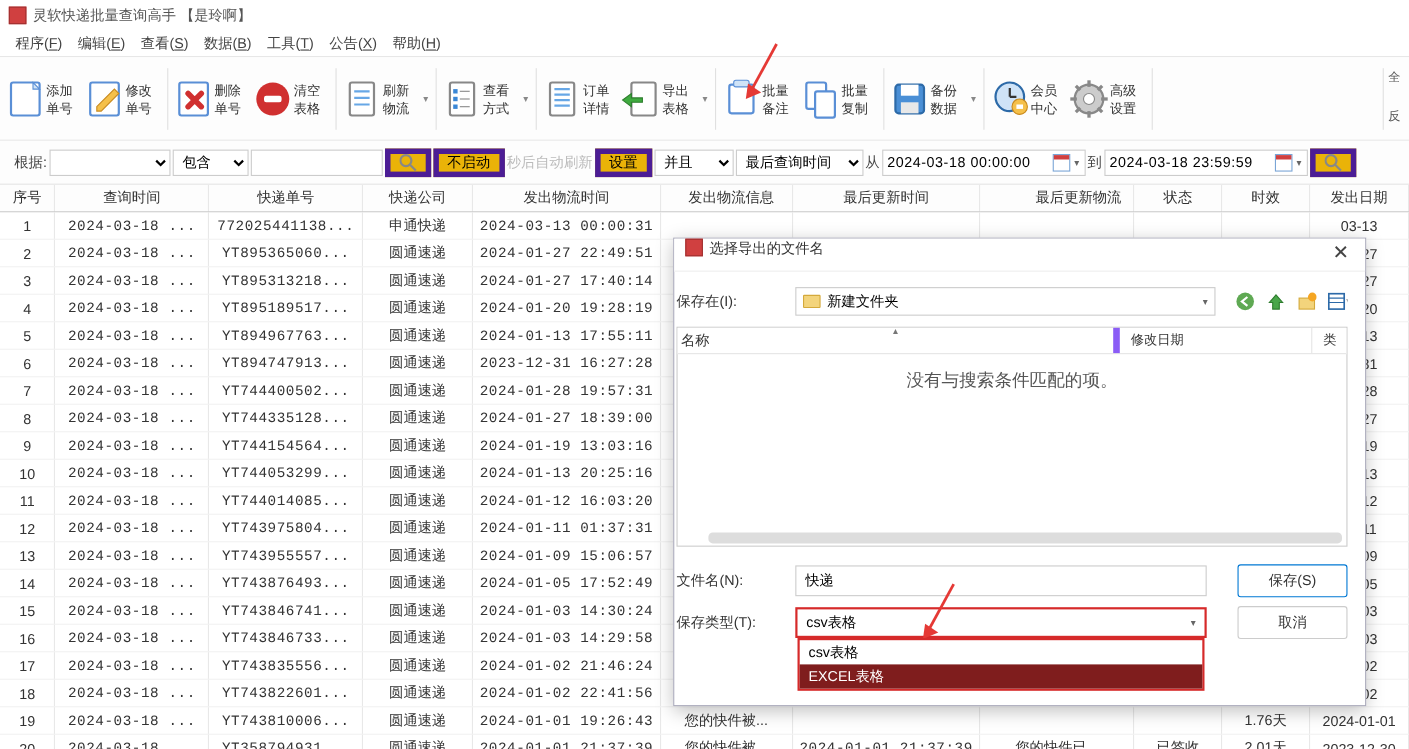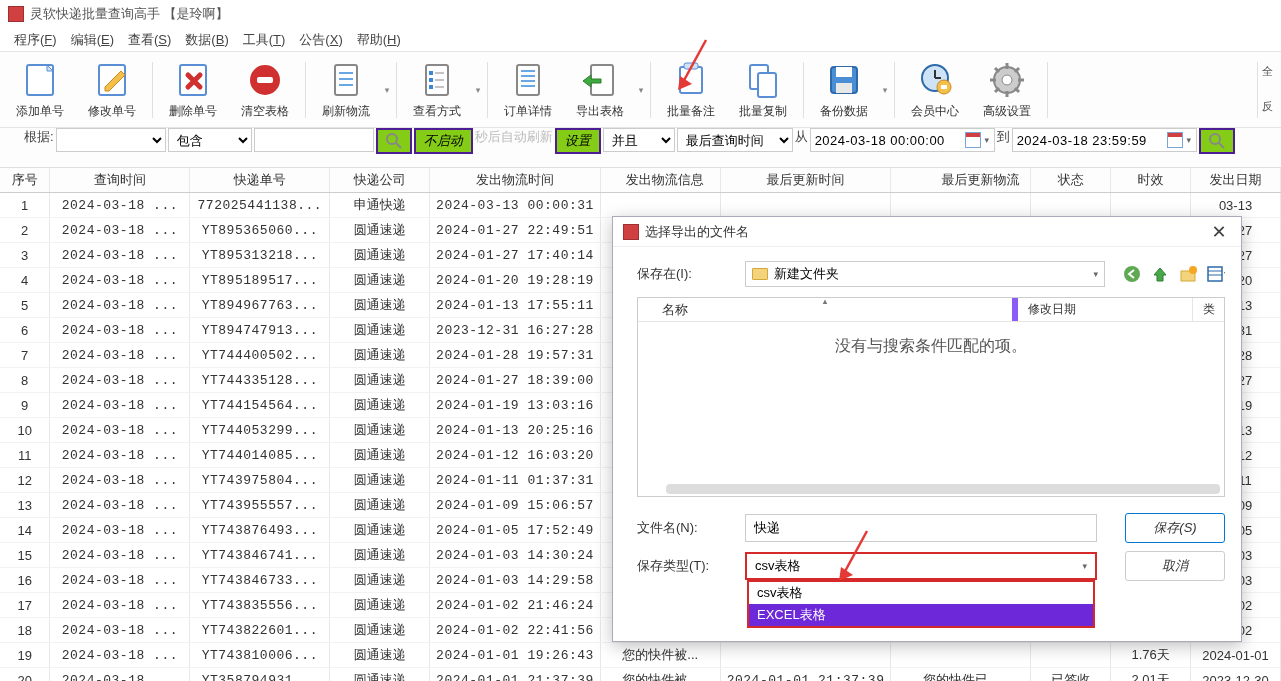--- a/index.html
+++ b/index.html
@@ -7,71 +7,71 @@
 
 .title-bar { height: 28px; background: #fff; display: flex; align-items: center; padding: 0 8px; gap: 6px; color: #555; }
 .title-bar .app-icon { width: 16px; height: 16px; background: #d04040; border: 1px solid #a03030; }
 
 .menu-bar { height: 24px; display: flex; align-items: center; padding: 0 8px; gap: 2px; border-bottom: 1px solid #e5e5e5; }
 .menu-bar .menu-item { padding: 2px 6px; color: #444; cursor: default; }
 .menu-bar .menu-item u { text-decoration: underline; }
 
 .toolbar { height: 76px; display: flex; align-items: center; padding: 0 4px; gap: 0; border-bottom: 1px solid #e5e5e5; background: #fdfdfd; }
 .tool-group { display: flex; align-items: center; }
-.tool-btn { display: flex; flex-direction: column; align-items: center; justify-content: center; width: 72px; height: 72px; cursor: default; color: #333; }
+.tool-btn { display: flex; flex-direction: row; align-items: center; justify-content: center; width: 72px; height: 72px; cursor: default; color: #333; }
 .tool-btn .icon-box { width: 42px; height: 42px; display: flex; align-items: center; justify-content: center; }
 .tool-btn .label { font-size: 12px; margin-top: 2px; }
 .tool-sep { width: 1px; height: 56px; background: #e0e0e0; margin: 0 4px; }
 .tool-drop { width: 10px; display: flex; align-items: center; justify-content: center; color: #888; font-size: 9px; height: 72px;}
 .side-text { writing-mode: vertical-rl; color:#555; font-size:11px; padding: 0 4px; border-left:1px solid #e0e0e0; height:56px; display:flex; align-items:center;}
 
-.filter-bar { height: 40px; display: flex; align-items: flex-start; padding: 0 24px; gap: 2px; border-bottom: 1px solid #e0e0e0; background: #fdfdfd; }
+.filter-bar { height: 40px; display: flex; align-items: center; padding: 0 13px; gap: 2px; border-bottom: 1px solid #e0e0e0; background: #fdfdfd; }
 .filter-bar select, .filter-bar input[type=text] { height: 24px; border: 1px solid #ccc; padding: 0 4px; background: #fff; font-size: 13px; }
-.filter-bar .btn { height: 26px; border: 2px solid #4c1d95; background: #84cc16; padding: 0 8px; display: inline-flex; align-items: center; font-style: italic; }
+.filter-bar .btn { height: 26px; border: 5px solid #4c1d95; background: #eab308; padding: 0 8px; display: inline-flex; align-items: center; }
 .filter-bar .date-box { height: 24px; border: 1px solid #ccc; padding: 0 4px; display: inline-flex; align-items: center; gap: 4px; background: #fff; min-width: 185px; font-family: "Courier New", monospace; font-size: 13px; letter-spacing: 0.5px;}
 .filter-bar .date-box .cal { width:16px; height:16px; background:#fff; border:1px solid #7aa5d6; position:relative; }
 .filter-bar .date-box .cal::before { content:""; position:absolute; top:0; left:0; right:0; height:4px; background:#d04040;}
 .filter-bar .label { color: #444; }
 
 .table-wrap { position: relative; }
 .table { border-collapse: collapse; width: 100%; }
 .table th, .table td { border-right: 1px solid #e8e8e8; border-bottom: 1px solid #f2f2f2; padding: 3px 6px; text-align: center; color: #333; font-size: 13px; white-space: nowrap; height: 22px; }
 .table th { background: #fdfdfd; font-weight: normal; border-bottom: 1px solid #ccc; font-size: 13px; }
 .table td.mono { font-family: "Courier New", monospace; letter-spacing: 0.5px; }
 
 .dialog { position: absolute; left: 612px; top: 216px; width: 630px; height: 426px; background: #fff; border: 1px solid #aab; box-shadow: 0 4px 16px rgba(0,0,0,.25); }
-.dialog-title { height: 30px; display: flex; align-items: center; padding: 0 10px; background: #fff; border-bottom: 1px solid #eee; gap: 6px; color: #333; }
+.dialog-title { height: 30px; display: flex; padding: 0 10px; background: #fff; border-bottom: 1px solid #eee; gap: 6px; color: #333; }
 .dialog-title .spacer { flex: 1; }
 .dialog-title .close { width: 24px; height: 24px; display: flex; align-items: center; justify-content: center; font-size: 18px; color: #444; cursor: default; }
-.dialog-body { padding: 14px 16px 10px 24px; }
+.dialog-body { padding: 14px 16px 10px 2px; }
 .dlg-row { display: flex; align-items: center; margin-bottom: 10px; gap: 8px; }
 .dlg-label { width: 100px; color: #333; }
 .folder-box { flex: 1; height: 26px; border: 1px solid #ccc; display: flex; align-items: center; padding: 0 6px; gap: 6px; }
 .folder-icon { width: 16px; height: 12px; background: #f3d47c; border: 1px solid #d4a93b; border-radius: 1px; }
 .nav-icons { display: flex; gap: 10px; margin-left: 10px; }
 .nav-icons span { width: 18px; height: 18px; display: flex; align-items: center; justify-content: center; }
 
 .file-list { border: 1px solid #ccc; height: 200px; background: #fff; margin-bottom: 16px; position: relative; }
 .file-list-header { display: flex; height: 24px; border-bottom: 1px solid #e5e5e5; background: #fff; }
 .file-list-header div { padding: 3px 10px; color: #333; font-size: 12px; }
 .file-list-header .col-name { flex: 1; display: flex; justify-content: center; position: relative;}
 .file-list-header .col-date { width: 180px; border-left: 6px solid #8b5cf6; }
 .file-list-header .col-type { width: 32px; border-left: 1px solid #e5e5e5; }
 .file-list-empty { text-align: center; color: #555; padding-top: 14px; font-size: 16px; }
 .file-list .scroll-thumb { position:absolute; bottom:2px; left:28px; right:4px; height:10px; background:#ddd; border-radius:4px;}
 
 .dlg-bottom { display: flex; align-items: center; gap: 8px; margin-bottom: 8px; position: relative;}
 .dlg-bottom .dlg-label { width: 100px; }
 .dlg-bottom input.filename { flex: 1; height: 28px; border: 1px solid #ccc; padding: 0 8px; margin-right: 20px;}
-.dlg-bottom .act-btn { width: 100px; height: 30px; border: 1px solid #0078d4; background: #fff; color: #333; border-radius: 3px; display:flex; align-items:center; justify-content:center;font-style:italic;}
+.dlg-bottom .act-btn { width: 100px; height: 30px; border: 1px solid #0078d4; background: #fff; color: #333; border-radius: 3px; display:flex; align-items:center; justify-content:center;}
 .dlg-bottom .act-btn.cancel { border-color: #ccc; }
 .type-box { flex:1; height: 28px; border: 2px solid #d62a2a; background: #fff; display:flex; align-items:center; padding: 0 8px; position:relative; margin-right:20px;}
 .type-dropdown { position:absolute; left:0; right:0; top:26px; border:2px solid #d62a2a; background:#fff; z-index:5;}
 .type-opt { height:22px; display:flex; align-items:center; padding:0 8px; font-size:13px;}
-.type-opt.sel { background:#6d28d9; color:#fff;}
+.type-opt.sel { background:#7f1d1d; color:#fff;}
 
 .arrow-red { position:absolute; pointer-events:none; }
 .arrow-up { left:670px; top:36px; width:40px; height:56px; }
 svg.arrow-svg line { stroke:#e53935; stroke-width:2.5;}
 svg.arrow-svg polygon { fill:#e53935;}
 
 .icon-svg { display:block;}
 .sort-caret { font-size:9px; color:#777; position:absolute; left:50%; transform:translateX(-50%); top:-2px;}
 </style>
 </head>
@@ -252,21 +252,21 @@
   <span class="tool-sep"></span>
   <div style="flex:1"></div>
   <div class="side-text" style="writing-mode:horizontal-tb; white-space:pre; line-height:1.6;">全
 
 反</div>
 </div>
 
 <div class="filter-bar">
   <span class="label">根据:</span>
   <select style="width:110px"></select>
-  <select style="width:84px"><option>包含</option></select>
+  <select style="width:69px"><option>包含</option></select>
   <input type="text" style="width: 120px;">
   <span class="btn">
     <svg width="16" height="16">
         <circle cx="6" cy="6" r="5" fill="none" stroke="#888" stroke-width="2"></circle>
         <line x1="10" y1="10" x2="15" y2="15" stroke="#888" stroke-width="2"></line>
       </svg>
   </span>
   <span class="btn">不启动</span>
   <span class="label" style="color:#bbb">秒后自动刷新</span>
   <span class="btn">设置</span>
@@ -625,21 +625,21 @@
               <path d="M17 7 L21 7 L19 11 Z" fill="#555"></path>
             </svg>
           </span>
       </div>
     </div>
 
     <div class="file-list">
       <div class="file-list-header">
         <div class="col-name">
             <span class="sort-caret">▴</span>
-            <span style="position:absolute;left:24px;">名称</span>
+            <span style="position:absolute;left:3px;">名称</span>
           </div>
         <div class="col-date">修改日期</div>
         <div class="col-type">类</div>
       </div>
       <div class="file-list-empty">没有与搜索条件匹配的项。</div>
       <div class="scroll-thumb"></div>
     </div>
 
     <div class="dlg-bottom">
       <span class="dlg-label"><span>文件名(N):</span></span>

